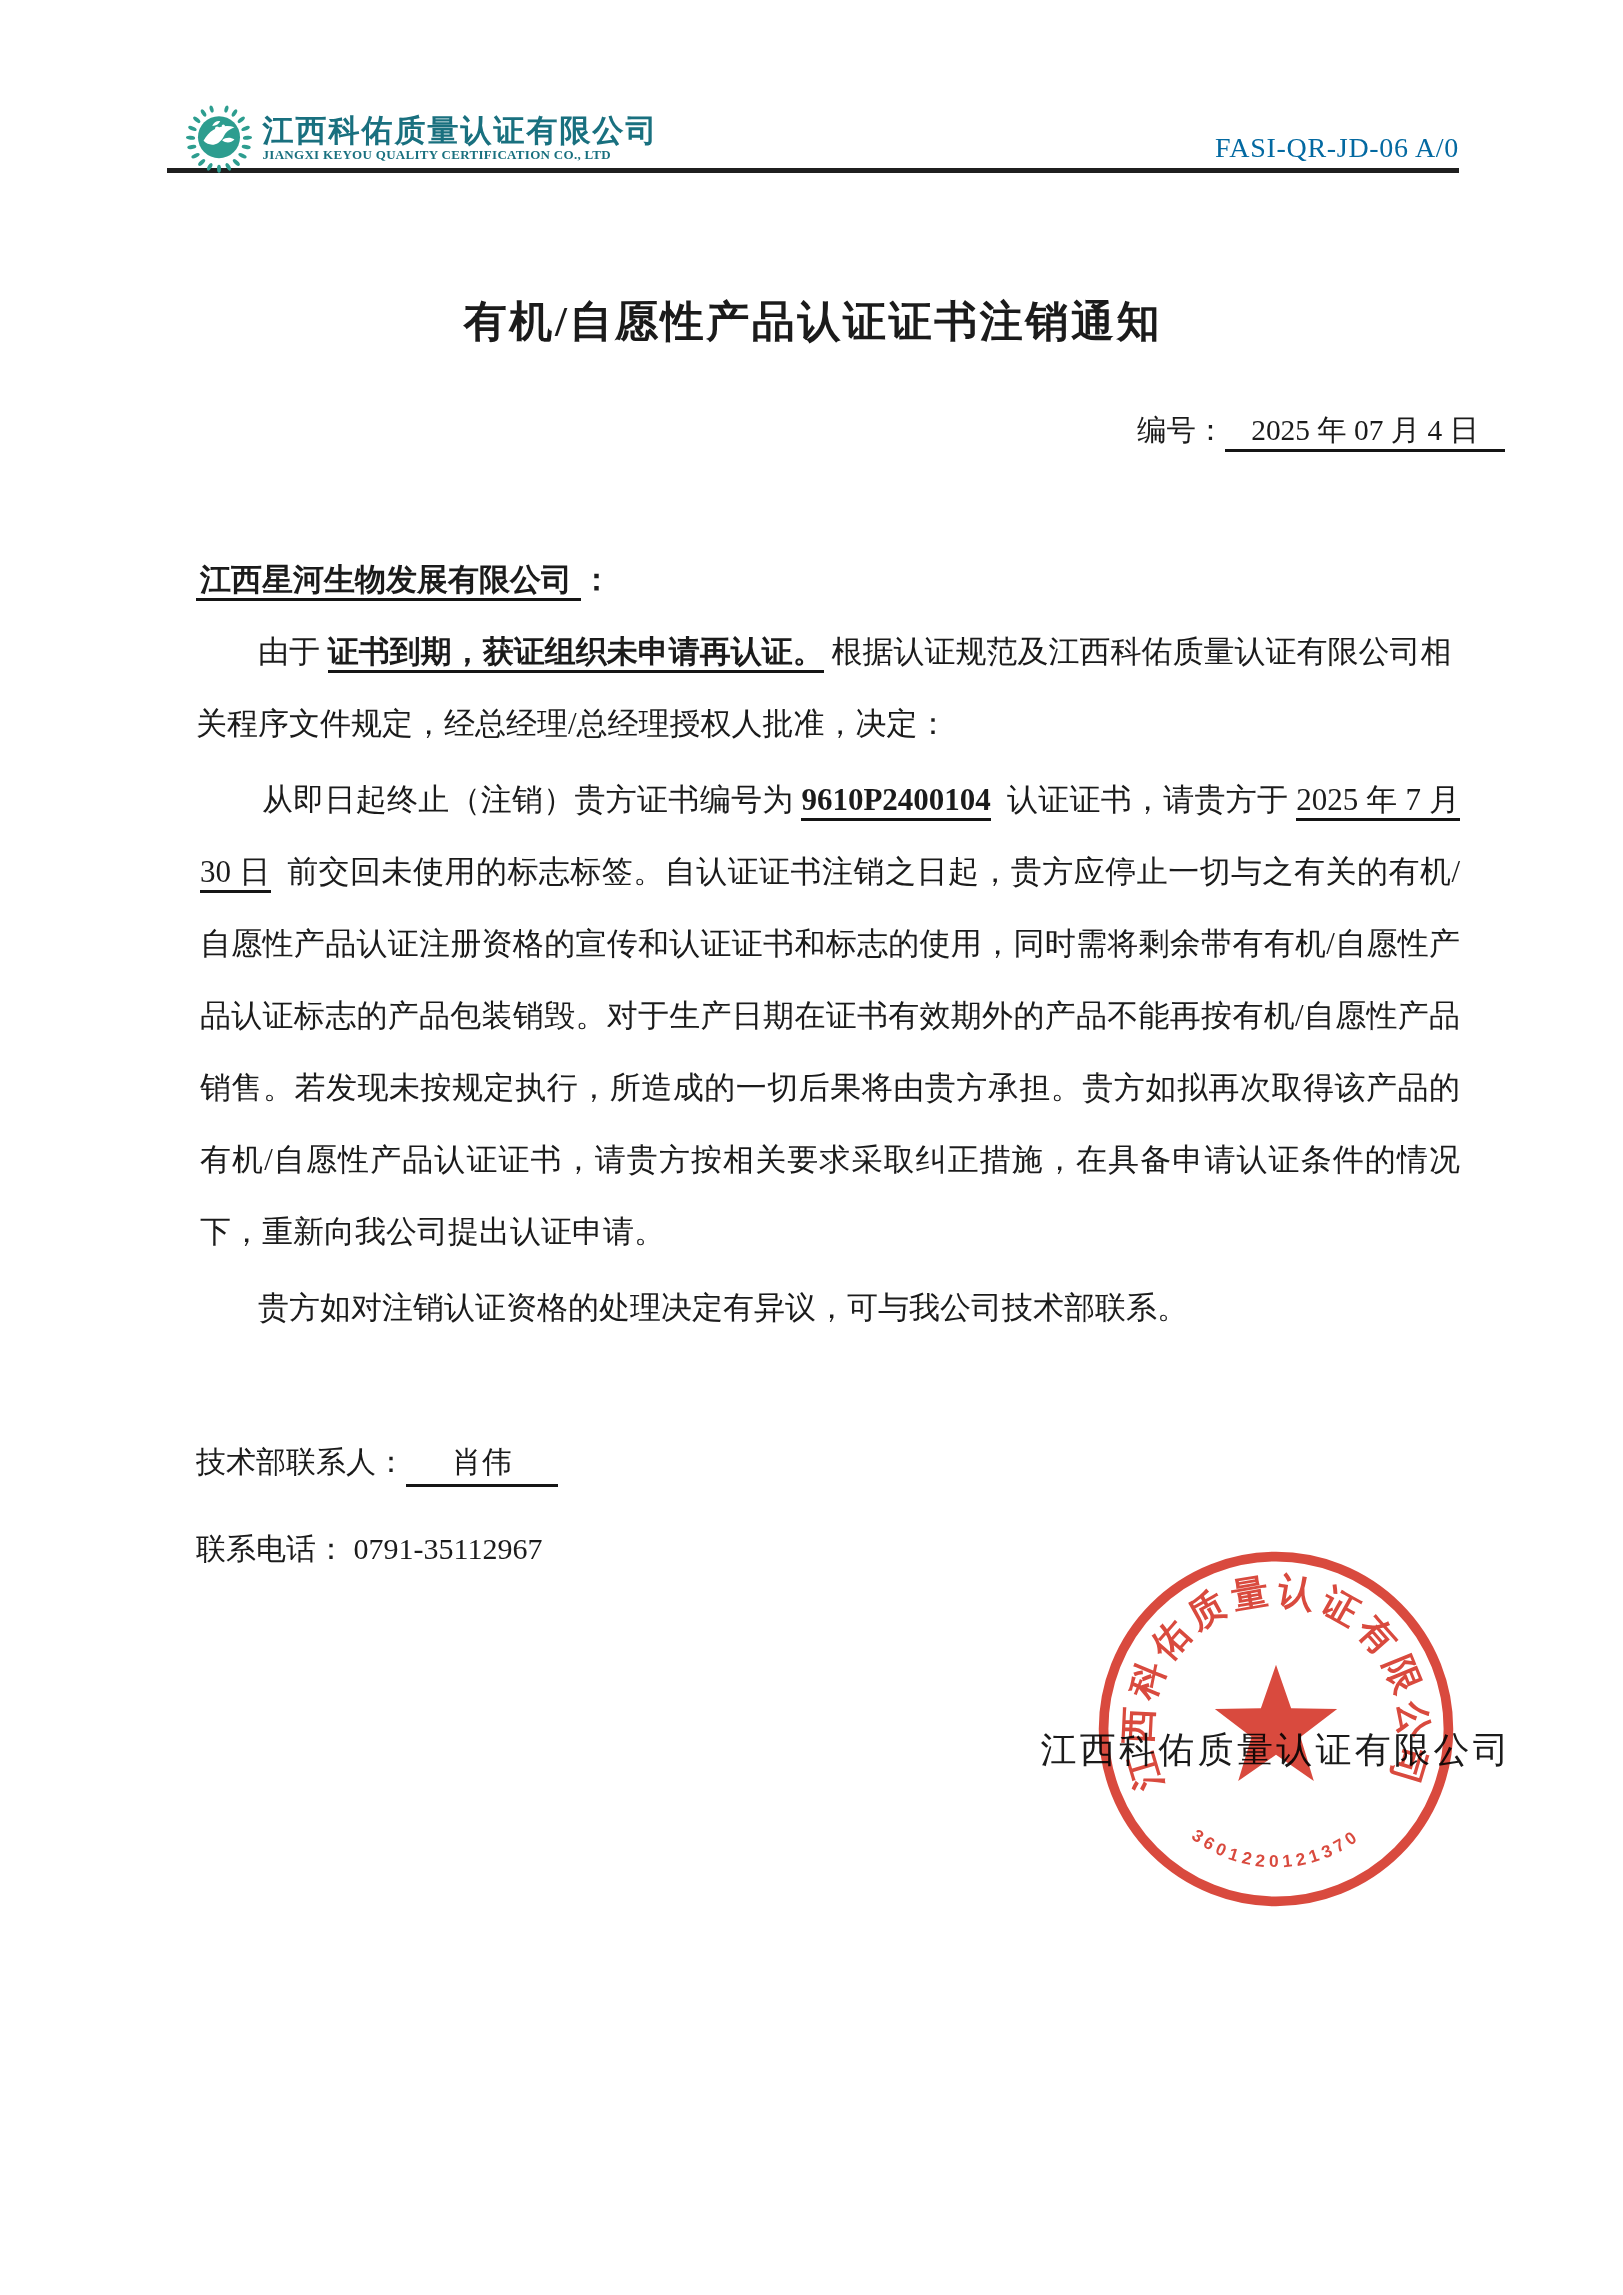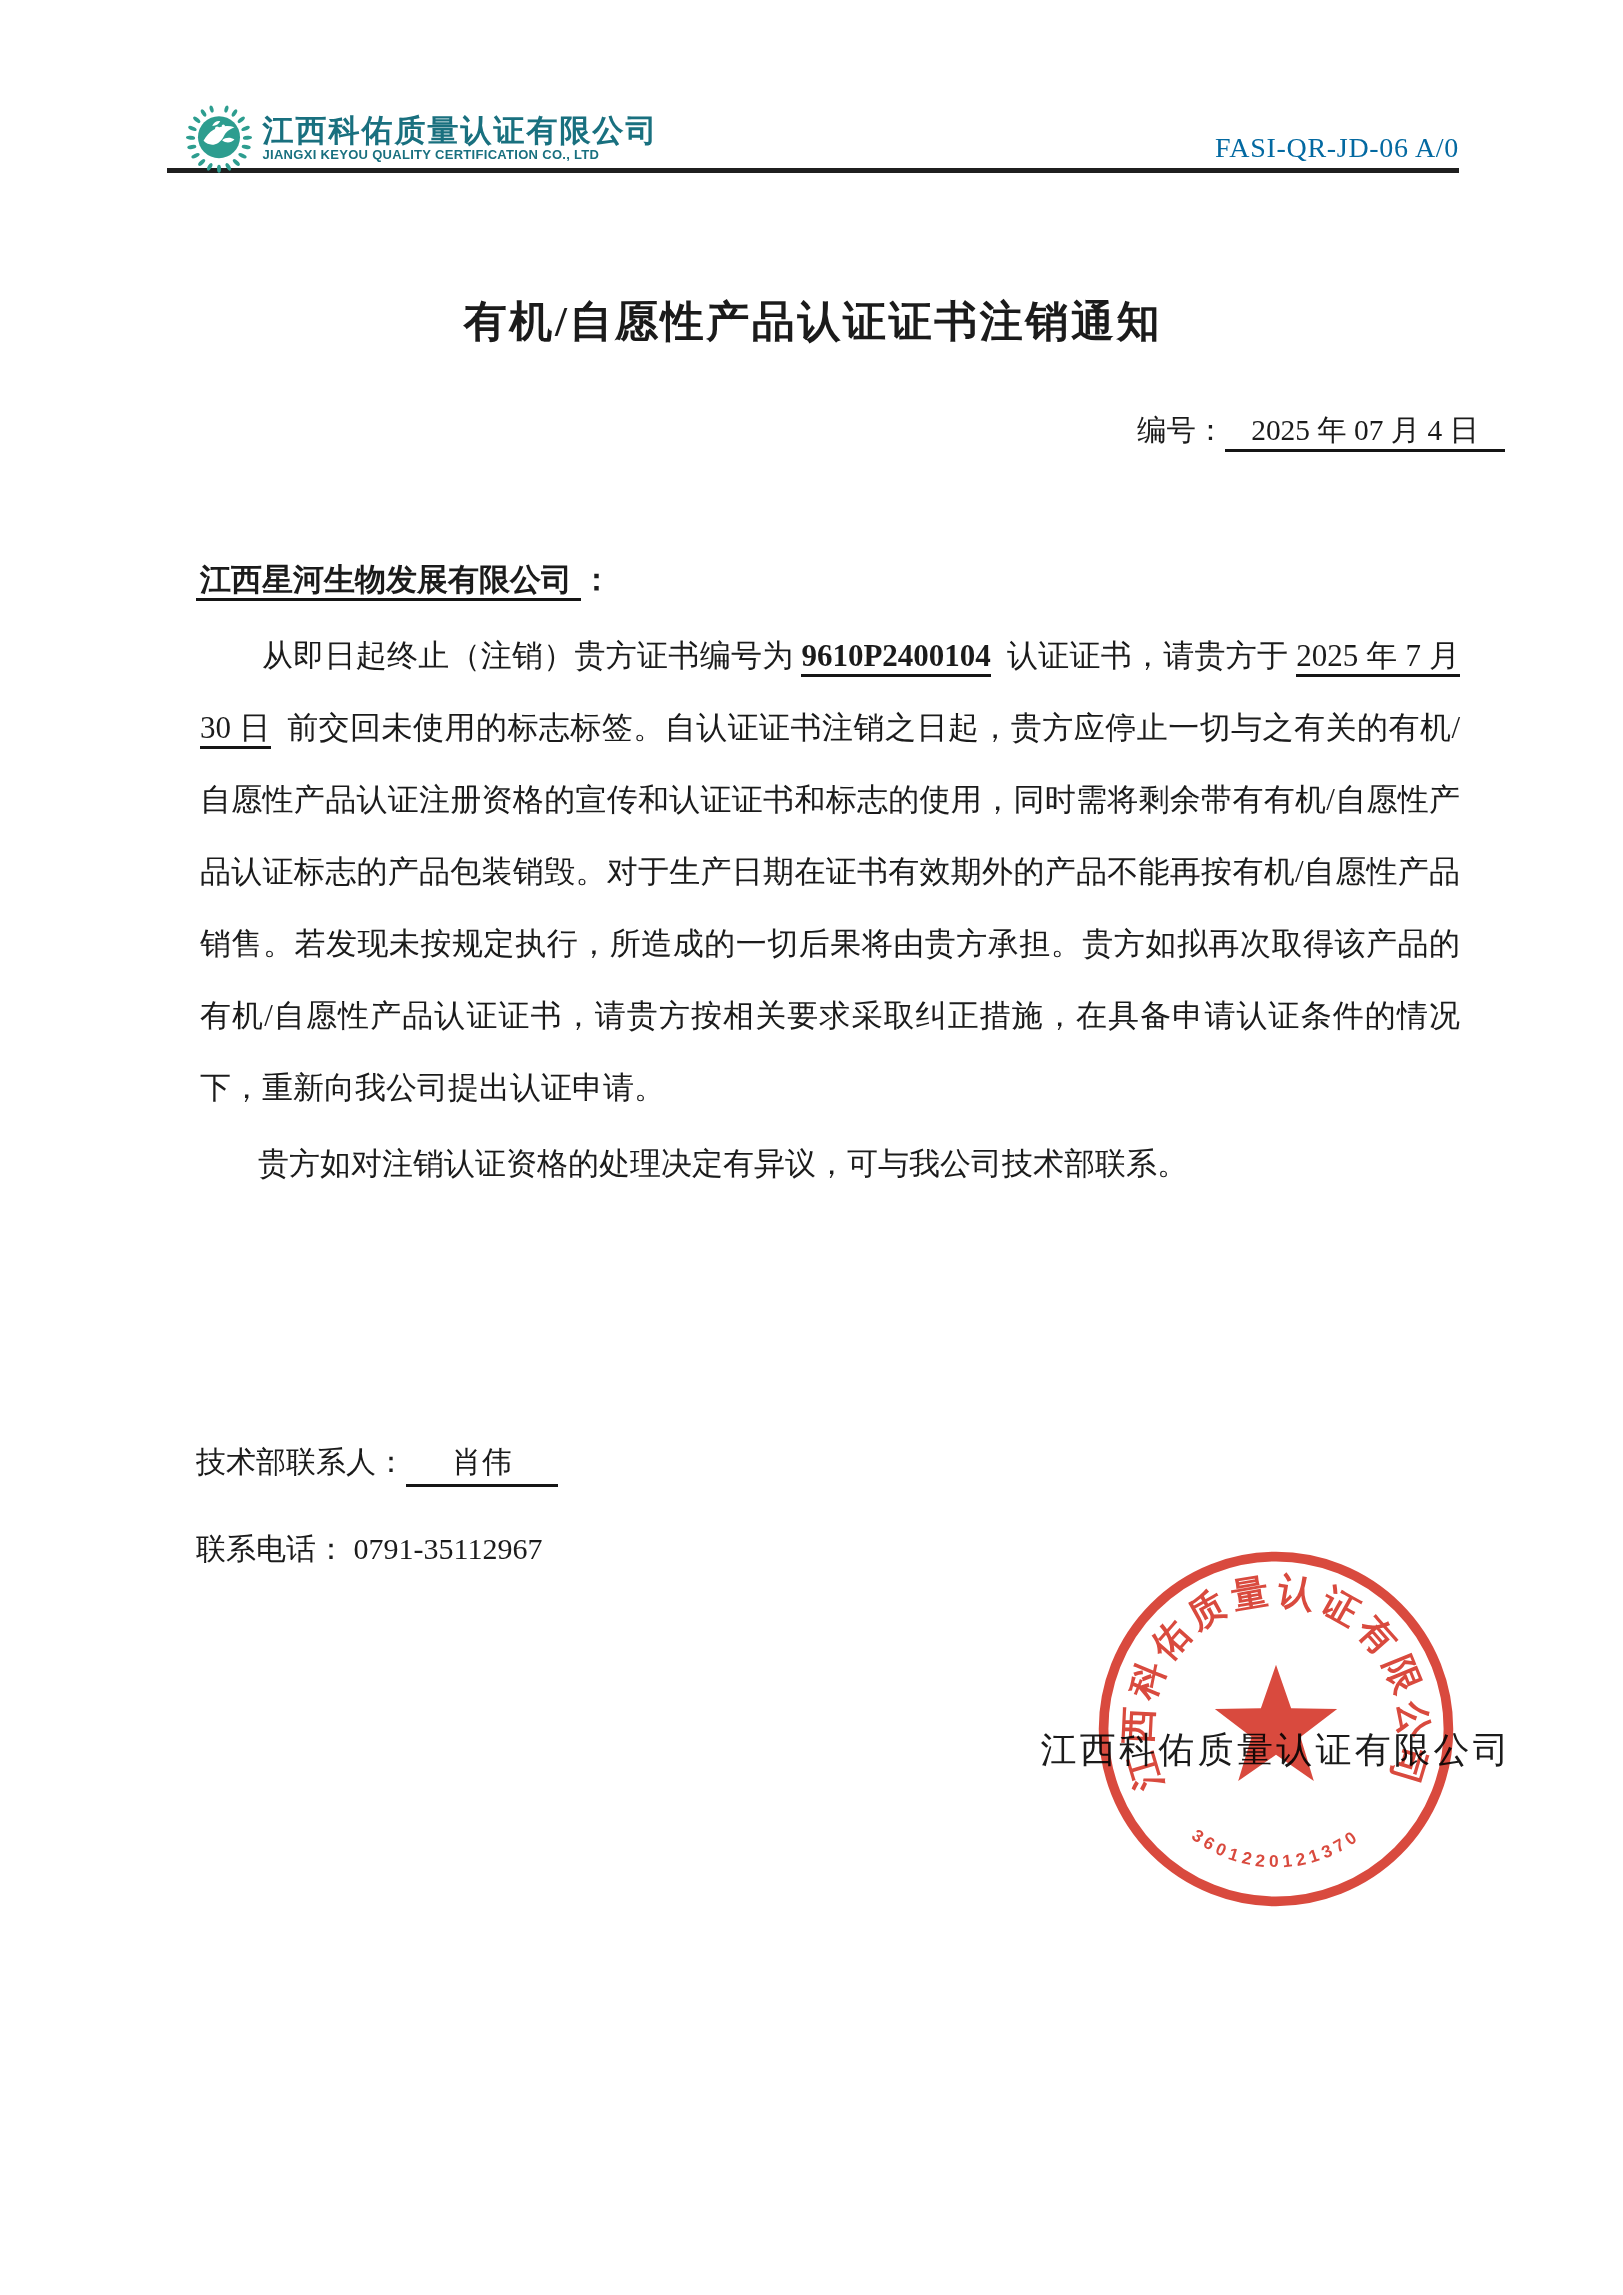--- a/index.html
+++ b/index.html
@@ -18,21 +18,21 @@
     border-bottom:5.2px solid #1f1f1f;
   }
   .logo{position:absolute;left:18.3px;top:0;display:flex;align-items:center;gap:9.2px;}
   .logo-badge{width:68px;height:68px;flex:0 0 auto;}
   .logo-text{display:flex;flex-direction:column;justify-content:center;}
   .logo-cn{
     font-family:"Liberation Sans","DejaVu Sans",sans-serif;
     font-size:31px;font-weight:bold;color:#19707f;letter-spacing:2px;line-height:1.05;
   }
   .logo-en{
-    font-family:Liberation Sans, sans-serif;
+    font-family:Liberation Serif, serif;
     font-size:13px;font-weight:bold;color:#19707f;letter-spacing:0.3px;line-height:1.2;
   }
   .doc-code{
     position:absolute;right:0;bottom:3.9px;
     font-size:28px;color:#0369a1;letter-spacing:0.7px;
   }
   
   .doc-title{
     position:absolute;left:167px;top:293px;width:1292px;
     text-align:center;font-size:43px;font-weight:600;letter-spacing:2.6px;
@@ -128,20 +128,21 @@
     <span class="doc-code">FASI-QR-JD-06 A/0</span>
   </div>
 
   <div class="doc-title">有机/自愿性产品认证证书注销通知</div>
 
   <div class="number-line"><span>编号：</span><span class="u-date">2025 年 07 月 4 日</span></div>
 
   <div class="body-block">
     <div class="recipient"><span class="u-company">江西星河生物发展有限公司</span><span>：</span></div>
 
+    <p class="para-end"><span>由于</span><span class="sp"> </span><span class="bu">证书到期，获证组织未申请再认证。</span><span class="sp"> </span><span>根据认证规范及江西科佑质量认证有限公司相关程序文件规定，经总经理/总经理授权人批准，决定：</span></p>
 
     <p class="para"><span>从即日起终止（注销）贵方证书编号为</span><span class="sp"> </span><span class="bu">9610P2400104</span><span class="sp">  </span><span>认证证书，请贵方于</span><span class="sp"> </span><span class="u">2025 年 7 月 30 日</span><span class="sp">  </span><span>前交回未使用的标志标签。自认证证书注销之日起，贵方应停止一切与之有关的有机/自愿性产品认证注册资格的宣传和认证证书和标志的使用，同时需将剩余带有有机/自愿性产品认证标志的产品包装销毁。对于生产日期在证书有效期外的产品不能再按有机/自愿性产品销售。若发现未按规定执行，所造成的一切后果将由贵方承担。贵方如拟再次取得该产品的有机/自愿性产品认证证书，请贵方按相关要求采取纠正措施，在具备申请认证条件的情况下，重新向我公司提出认证申请。</span></p>
 
     <p class="para-end">贵方如对注销认证资格的处理决定有异议，可与我公司技术部联系。</p>
   </div>
 
   <div class="contact">
     <div class="row"><span>技术部联系人：</span><span class="u-name">肖伟</span></div>
     <div class="row"><span>联系电话：</span><span class="sp"> </span><span>0791-35112967</span></div>
   </div>

